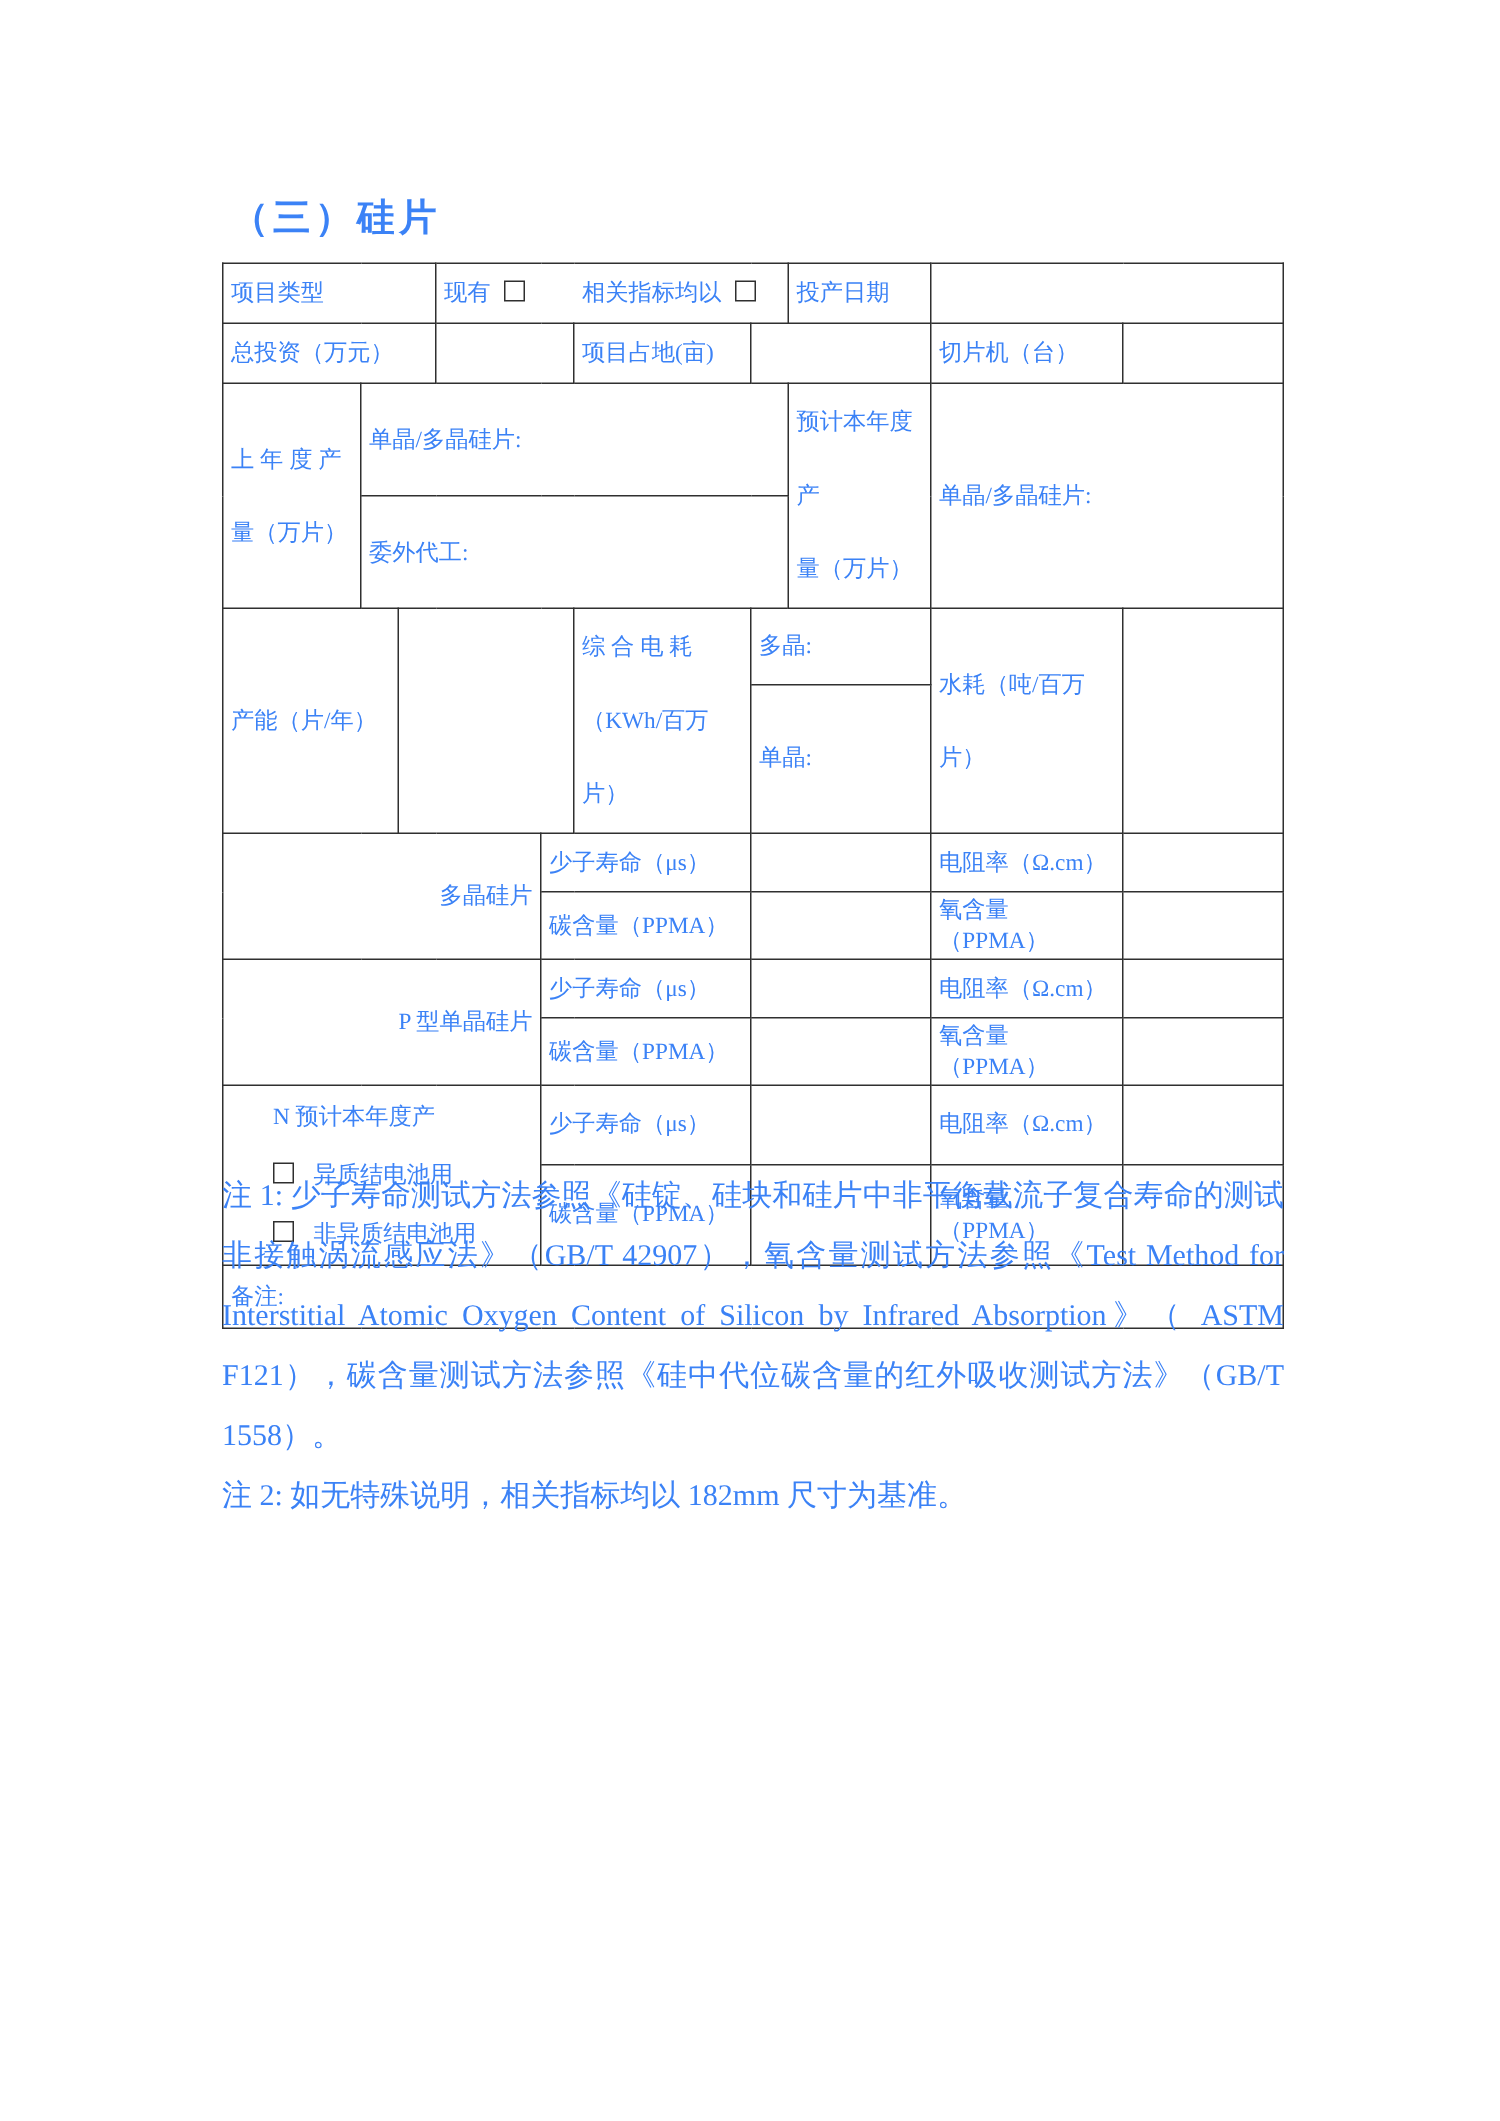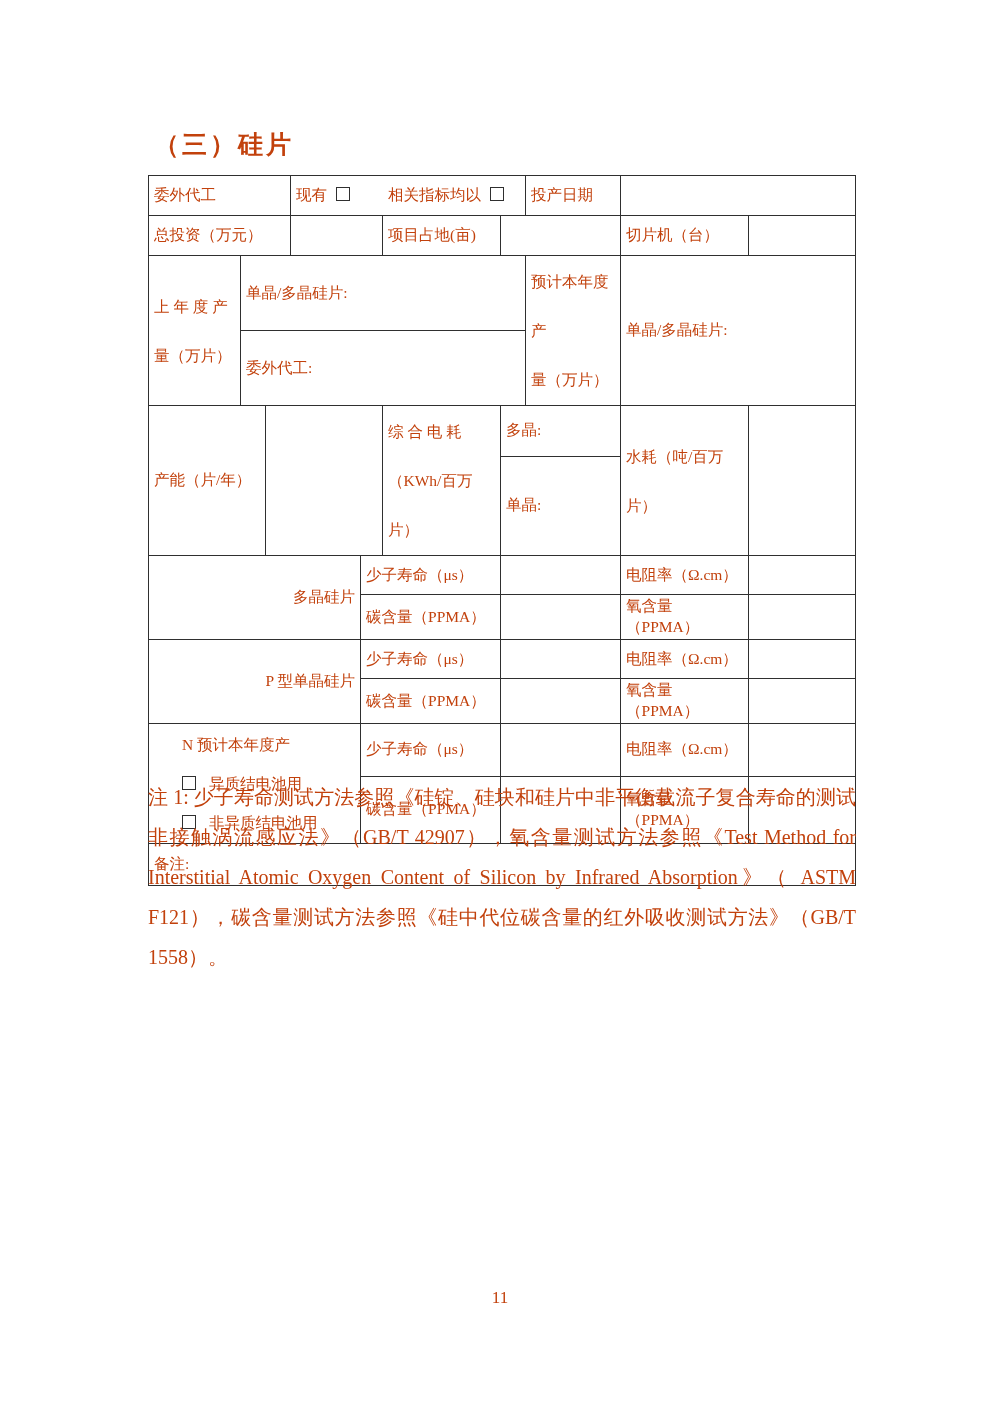--- a/index.html
+++ b/index.html
@@ -2,21 +2,21 @@
 <html><head>
 <meta charset="utf-8">
 <style>
   html,body{margin:0;padding:0;background:#e8e8e8;}
   .page{
     position:relative;
     width:1000px;height:1414px;
     margin:0 auto;
     background:#ffffff;
     font-family:"Liberation Serif","DejaVu Serif",serif;
-    color:#c2410c;
+    color:#3b82f6;
     overflow:hidden;
   }
   .doc-title{
     position:absolute;left:154px;top:128px;
     font-size:25px;font-weight:bold;letter-spacing:3px;
   }
   table.form{
     position:absolute;left:148px;top:175px;
     width:707px;border-collapse:collapse;table-layout:fixed;
   }
@@ -71,21 +71,21 @@
         <col style="width:22px">
         <col style="width:118px">
       <col style="width:25px">
         <col style="width:95px">
         <col style="width:128px">
       <col style="width:107px">
     </colgroup>
 
     <tbody>
         <tr style="height:40px">
-      <td colspan="3" class="l">委外代工</td>
+      <td colspan="3" class="l">项目类型</td>
       <td colspan="4" class="l">
         <span>现有</span><span class="cb"></span><span class="optgap"></span><span>相关指标均以</span><span class="cb"></span>
       </td>
       <td class="l">投产日期</td>
       <td colspan="2"></td>
     </tr>
 
     <tr style="height:40px">
       <td colspan="3" class="l">总投资（万元）</td>
       <td colspan="2"></td>
@@ -169,17 +169,17 @@
     </tr>
 
     <tr style="height:42px">
       <td colspan="10" class="l">备注:</td>
     </tr>
   </tbody>
     </table>
 
   <div class="notes">
     <p>注 1: 少子寿命测试方法参照《硅锭、硅块和硅片中非平衡载流子复合寿命的测试 非接触涡流感应法》（GB/T 42907），氧含量测试方法参照《Test Method for Interstitial Atomic Oxygen Content of Silicon by Infrared Absorption》（ ASTM F121），碳含量测试方法参照《硅中代位碳含量的红外吸收测试方法》（GB/T 1558）。</p>
+    <p>注 2: 如无特殊说明，相关指标均以 182mm 尺寸为基准。</p>
   </div>
 
-  <div class="pageno">11</div>
 
 </div>
 
 </body></html>

